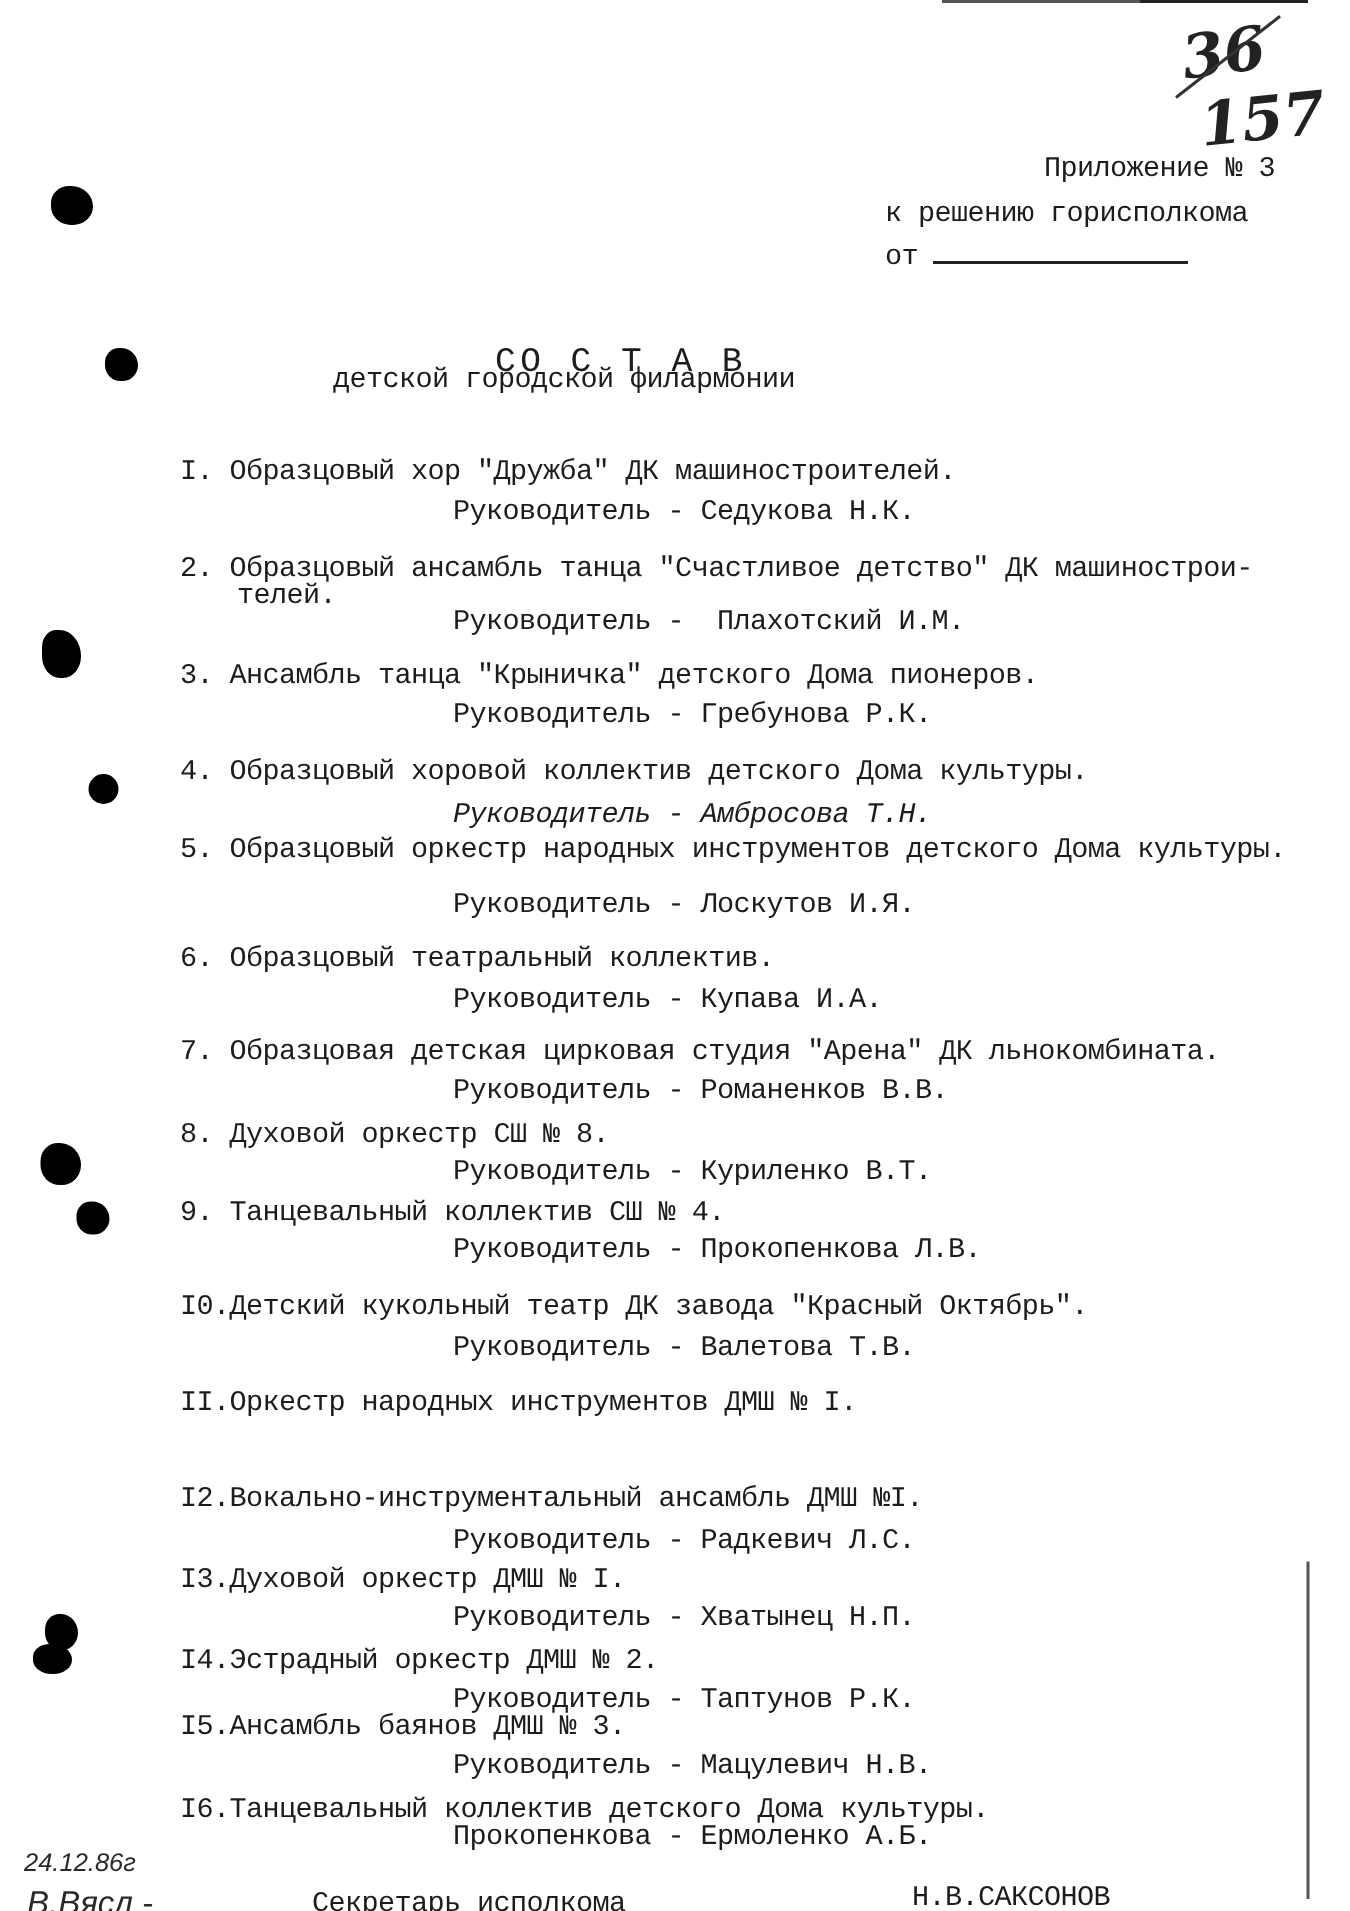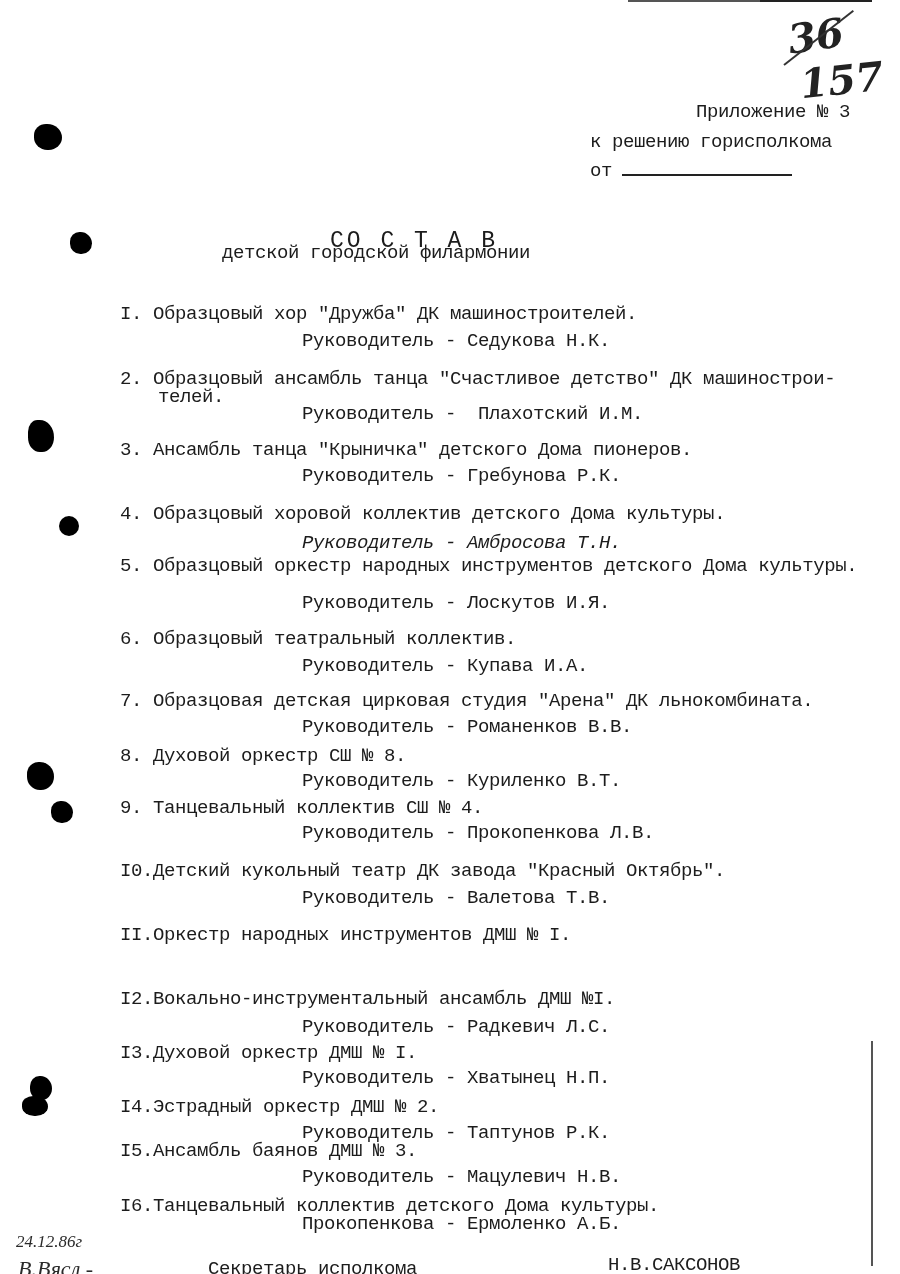--- a/index.html
+++ b/index.html
@@ -4,21 +4,21 @@
   <style>
     html, body { margin: 0; padding: 0; background: #ffffff; }
     body {
       width: 900px; height: 1274px; position: relative; overflow: hidden;
       font-family: "Liberation Mono", "DejaVu Sans Mono", monospace;
       color: #1a1a1a;
     }
     .page { position: absolute; inset: 0; background: #fff; }
     .abs { position: absolute; white-space: pre; }
     .type { font-family: "Liberation Mono", "DejaVu Sans Mono", monospace; font-size: 19px; letter-spacing: -0.4px; color: #1c1c1c; }
-    .hand { font-family: Liberation Serif, serif; font-style: italic; color: #2a2a2a; }
+    .hand { font-family: Liberation Sans, sans-serif; font-style: italic; color: #2a2a2a; }
 
     .top-rule { position: absolute; left: 628px; top: 0; width: 244px; height: 2px; background: #555; }
     .top-rule.dark { left: 760px; width: 112px; background: #222; }
     .right-rule { position: absolute; left: 871px; top: 1041px; width: 2px; height: 225px; background: #555; }
 
     .archive-num { position: absolute; font-family: "DejaVu Serif", serif; font-style: italic; font-weight: bold; color: #222; }
     .archive-slash { position: absolute; height: 2px; background: #333; transform-origin: left center; }
 
     .hole { position: absolute; background: #000; border-radius: 45% 55% 50% 50%; }
 

